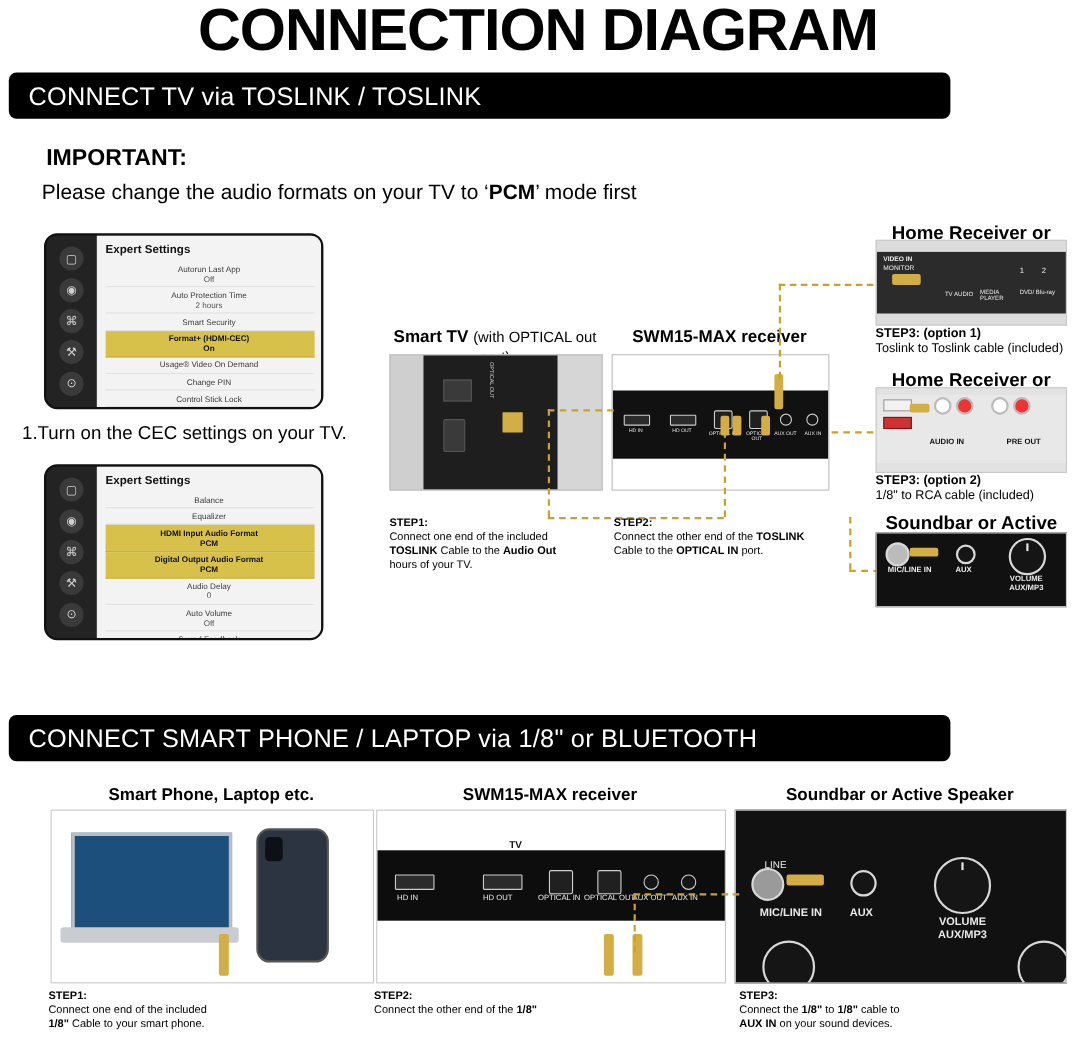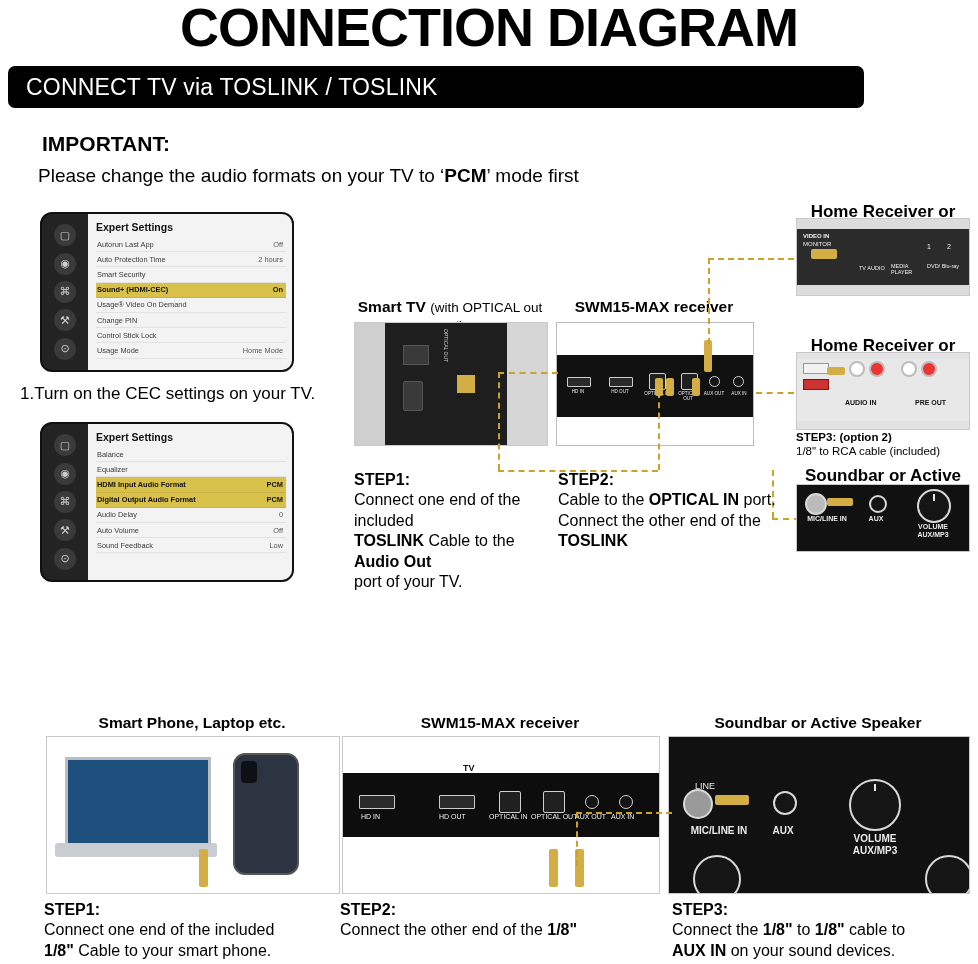--- a/index.html
+++ b/index.html
@@ -55,20 +55,21 @@
   .tv-body{
     position:absolute;left:46px;top:0;right:0;bottom:0;
     background:#f3f3f3;padding:4px 6px 0 8px;box-sizing:border-box;
   }
   .tv-title{font-size:10.5px;font-weight:bold;color:#111;margin:3px 0 4px 0;}
   .tv-row{
     display:flex;justify-content:space-between;align-items:center;
     font-size:7.4px;color:#3a3a3a;
     border-bottom:1px solid #e2e2e2;
     padding:2.6px 3px 2.6px 1px;
+    flex-direction:column;
   }
   .tv-row.hl{background:#d8c14a;color:#111;font-weight:bold;border-bottom:1px solid #c8b142;}
   .tv-row .val{color:#555;}
   .tv-row.hl .val{color:#111;}
 
   .step-note{position:absolute;font-size:17px;}
   #note1{left:20px;top:384px;}
   #note2{left:18px;top:594px;}
 
   
@@ -100,21 +101,21 @@
   #eq3{left:796px;top:484px;width:172px;height:66px;background:#111;}
 
   .eqcap{position:absolute;font-size:11.5px;line-height:1.25;}
   .eqtitle{position:absolute;font-size:17px;font-weight:bold;text-align:center;width:190px;}
 
   
   .cable{position:absolute;border:2px dashed #c9a227;}
   .plug{position:absolute;background:#d2ae45;border-radius:2px;}
 
   
-  .step{position:absolute;font-size:16px;line-height:1.28;}
+  .step{position:absolute;font-size:10px;line-height:1.28;}
   .step b{font-weight:bold;}
   .step .hd{font-weight:bold;}
 
   
   #bphone{left:46px;top:736px;width:292px;height:156px;background:#fff;border:1px solid #c9c9c9;}
   #brecv{left:342px;top:736px;width:316px;height:156px;background:#fff;border:1px solid #c9c9c9;}
   #bspk{left:668px;top:736px;width:300px;height:156px;background:#111;}
 
   .laptop-base{position:absolute;background:#c9ccd1;border-radius:3px;}
   .laptop-screen{position:absolute;background:#1d4f7d;border:3px solid #b9bcc2;}
@@ -159,21 +160,21 @@
         </div>
       <div class="tv-row">
           <span>Auto Protection Time</span>
           <span class="val">2 hours</span>
         </div>
       <div class="tv-row">
           <span>Smart Security</span>
           <span class="val"></span>
         </div>
       <div class="tv-row hl">
-          <span>Sound+ (HDMI-CEC)</span>
+          <span>Format+ (HDMI-CEC)</span>
           <span class="val">On</span>
         </div>
       <div class="tv-row">
           <span>Usage® Video On Demand</span>
           <span class="val"></span>
         </div>
       <div class="tv-row">
           <span>Change PIN</span>
           <span class="val"></span>
         </div>
@@ -277,40 +278,44 @@
   <div class="cable" style="left:708px;top:258px;width:86px;height:0;border-width:2px 0 0 0;"></div>
   <div class="cable" style="left:756px;top:392px;width:38px;height:0;border-width:2px 0 0 0;"></div>
   <div class="cable" style="left:756px;top:392px;width:0;height:0;border-width:0;"></div>
   <div class="cable" style="left:772px;top:470px;width:0;height:48px;border-width:0 0 0 2px;"></div>
   <div class="cable" style="left:772px;top:518px;width:28px;height:0;border-width:2px 0 0 0;"></div>
 
   <div class="step" style="left:354px;top:470px;width:200px;">
     <div class="hd">STEP1:</div>
     <div>Connect one end of the included</div>
     <div><b>TOSLINK</b><span> Cable to the </span><b>Audio Out</b></div>
-    <div>port of your TV.</div>
+    <div>hours of your TV.</div>
   </div>
 
   <div class="step" style="left:558px;top:470px;width:228px;">
     <div class="hd">STEP2:</div>
+    <div><span>Connect the other end of the </span><b>TOSLINK</b></div>
     <div><span>Cable to the </span><b>OPTICAL IN</b><span> port.</span></div>
-    <div><span>Connect the other end of the </span><b>TOSLINK</b></div>
   </div>
 
   <div class="eqtitle" style="left:788px;top:202px;">Home Receiver or Soundbar</div>
   <div class="photo" id="eq1">
     <div class="blk" style="left:0;top:10px;width:172px;height:56px;background:#2b2b2b;"></div>
     <div style="position:absolute;left:6px;top:14px;font-size:6px;color:#eee;font-weight:bold;">VIDEO IN</div>
     <div style="position:absolute;left:6px;top:22px;font-size:6px;color:#eee;">MONITOR</div>
     <div style="position:absolute;left:62px;top:46px;font-size:5.5px;color:#eee;">TV AUDIO</div>
     <div style="position:absolute;left:94px;top:44px;font-size:5.5px;color:#eee;width:28px;line-height:1.1;">MEDIA PLAYER</div>
     <div style="position:absolute;left:130px;top:24px;font-size:7px;color:#eee;">1</div>
     <div style="position:absolute;left:150px;top:24px;font-size:7px;color:#eee;">2</div>
     <div style="position:absolute;left:130px;top:44px;font-size:5.5px;color:#eee;width:38px;line-height:1.1;">DVD/ Blu-ray</div>
     <div class="plug" style="left:14px;top:30px;width:26px;height:10px;"></div>
+  </div>
+  <div class="eqcap" style="left:796px;top:296px;width:182px;">
+    <b>STEP3: (option 1)</b><br>
+    <span>Toslink to Toslink cable (included)</span>
   </div>
 
   <div class="eqtitle" style="left:788px;top:336px;">Home Receiver or Soundbar</div>
   <div class="photo" id="eq2">
     <div class="blk" style="left:0;top:6px;width:172px;height:62px;background:#e8e8e8;"></div>
     <div style="position:absolute;left:6px;top:10px;width:24px;height:9px;background:#f2f2f2;border:1px solid #999;"></div>
     <div style="position:absolute;left:6px;top:26px;width:24px;height:9px;background:#c33;border:1px solid #811;"></div>
     <div style="position:absolute;left:52px;top:8px;width:12px;height:12px;border-radius:50%;background:#fff;border:2px solid #bbb;"></div>
     <div style="position:absolute;left:72px;top:8px;width:12px;height:12px;border-radius:50%;background:#e33;border:2px solid #bbb;"></div>
     <div style="position:absolute;left:104px;top:8px;width:12px;height:12px;border-radius:50%;background:#fff;border:2px solid #bbb;"></div>
@@ -330,20 +335,23 @@
     <div class="plug" style="left:30px;top:13px;width:26px;height:8px;"></div>
     <div class="wlabel b" style="left:0px;top:30px;width:60px;">MIC/LINE IN</div>
     <div class="knob" style="left:72px;top:10px;width:14px;height:14px;"></div>
     <div class="wlabel b" style="left:58px;top:30px;width:42px;">AUX</div>
     <div class="knob" style="left:120px;top:4px;width:30px;height:30px;">
         <div class="tick"></div>
       </div>
     <div class="wlabel b" style="left:110px;top:38px;width:52px;line-height:1.15;">VOLUME AUX/MP3</div>
   </div>
 
+  <div class="section-bar" id="bar2">
+    <span>CONNECT SMART PHONE / LAPTOP via 1/8" or BLUETOOTH</span>
+  </div>
 
   <div class="dev-label" style="left:46px;top:714px;width:292px;">Smart Phone, Laptop etc.</div>
   <div class="dev-label" style="left:342px;top:714px;width:316px;">SWM15-MAX receiver</div>
   <div class="dev-label" style="left:668px;top:714px;width:300px;">Soundbar or Active Speaker</div>
 
   <div class="photo" id="bphone">
     <div class="laptop-screen" style="left:18px;top:20px;width:140px;height:86px;"></div>
     <div class="laptop-base" style="left:8px;top:106px;width:162px;height:14px;"></div>
     <div class="phone" style="left:186px;top:16px;width:62px;height:118px;">
       <div class="cam" style="left:6px;top:6px;width:16px;height:22px;"></div>

